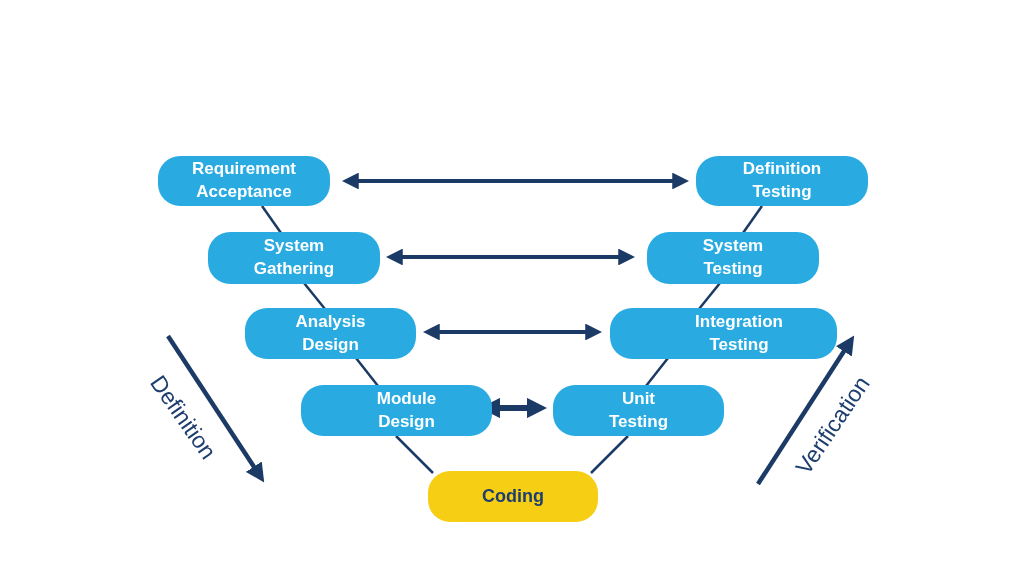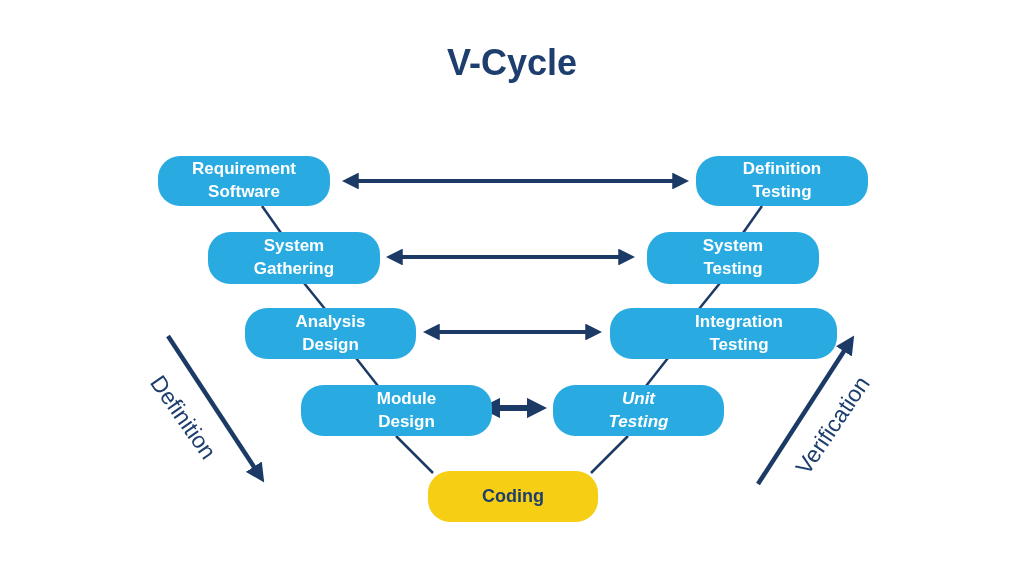--- a/index.html
+++ b/index.html
@@ -38,21 +38,20 @@
     text-align:center;white-space:nowrap;
   }
   .axis-label.definition{left:103px;top:404px;width:160px;transform:rotate(55deg);}
   .axis-label.verification{left:741px;top:412px;width:184px;transform:rotate(-56deg);}
 </style>
 </head>
 <body>
 
 <div class="canvas">
 
-  <div class="title">V-Cycle</div>
 
   <svg class="wires" viewBox="0 0 1024 576" xmlns="http://www.w3.org/2000/svg">
     <defs>
       <marker id="ah" viewBox="0 0 10 10" refX="4" refY="5" markerWidth="4.2" markerHeight="4.2" orient="auto-start-reverse">
         <path d="M0 0 L10 5 L0 10 z"></path>
       </marker>
       <marker id="ah2" viewBox="0 0 10 10" refX="4" refY="5" markerWidth="3.4" markerHeight="3.4" orient="auto-start-reverse">
         <path d="M0 0 L10 5 L0 10 z"></path>
       </marker>
     </defs>
@@ -71,21 +70,21 @@
     <path class="harrow" d="M396 257 L625 257" marker-start="url(#ah)" marker-end="url(#ah)"></path>
     <path class="harrow" d="M433 332 L592 332" marker-start="url(#ah)" marker-end="url(#ah)"></path>
     <path class="harrow-short" d="M492 408 L535 408" marker-start="url(#ah2)" marker-end="url(#ah2)"></path>
 
     <path class="darrow" d="M168 336 L258 473" marker-end="url(#ah)"></path>
     <path class="darrow" d="M758 484 L848 345" marker-end="url(#ah)"></path>
   </svg>
 
   <div class="stage" style="left:158px;top:156px;width:172px;height:50px;">
     <span>Requirement</span>
-    <span>Software</span>
+    <span>Acceptance</span>
   </div>
   <div class="stage" style="left:208px;top:232px;width:172px;height:52px;">
     <span>System</span>
     <span>Gathering</span>
   </div>
   <div class="stage" style="left:245px;top:308px;width:171px;height:51px;">
     <span>Analysis</span>
     <span>Design</span>
   </div>
   <div class="stage" style="left:301px;top:385px;width:171px;height:51px;padding-left:20px;">
@@ -98,21 +97,21 @@
     <span>Testing</span>
   </div>
   <div class="stage" style="left:647px;top:232px;width:172px;height:52px;">
     <span>System</span>
     <span>Testing</span>
   </div>
   <div class="stage" style="left:610px;top:308px;width:196px;height:51px;padding-left:31px;">
     <span>Integration</span>
     <span>Testing</span>
   </div>
-  <div class="stage" style="left:553px;top:385px;width:171px;height:51px;font-style:italic;">
+  <div class="stage" style="left:553px;top:385px;width:171px;height:51px;">
     <span>Unit</span>
     <span>Testing</span>
   </div>
 
   <div class="stage coding" style="left:428px;top:471px;width:170px;height:51px;">
     <span>Coding</span>
   </div>
 
   <div class="axis-label definition">Definition</div>
   <div class="axis-label verification">Verification</div>

